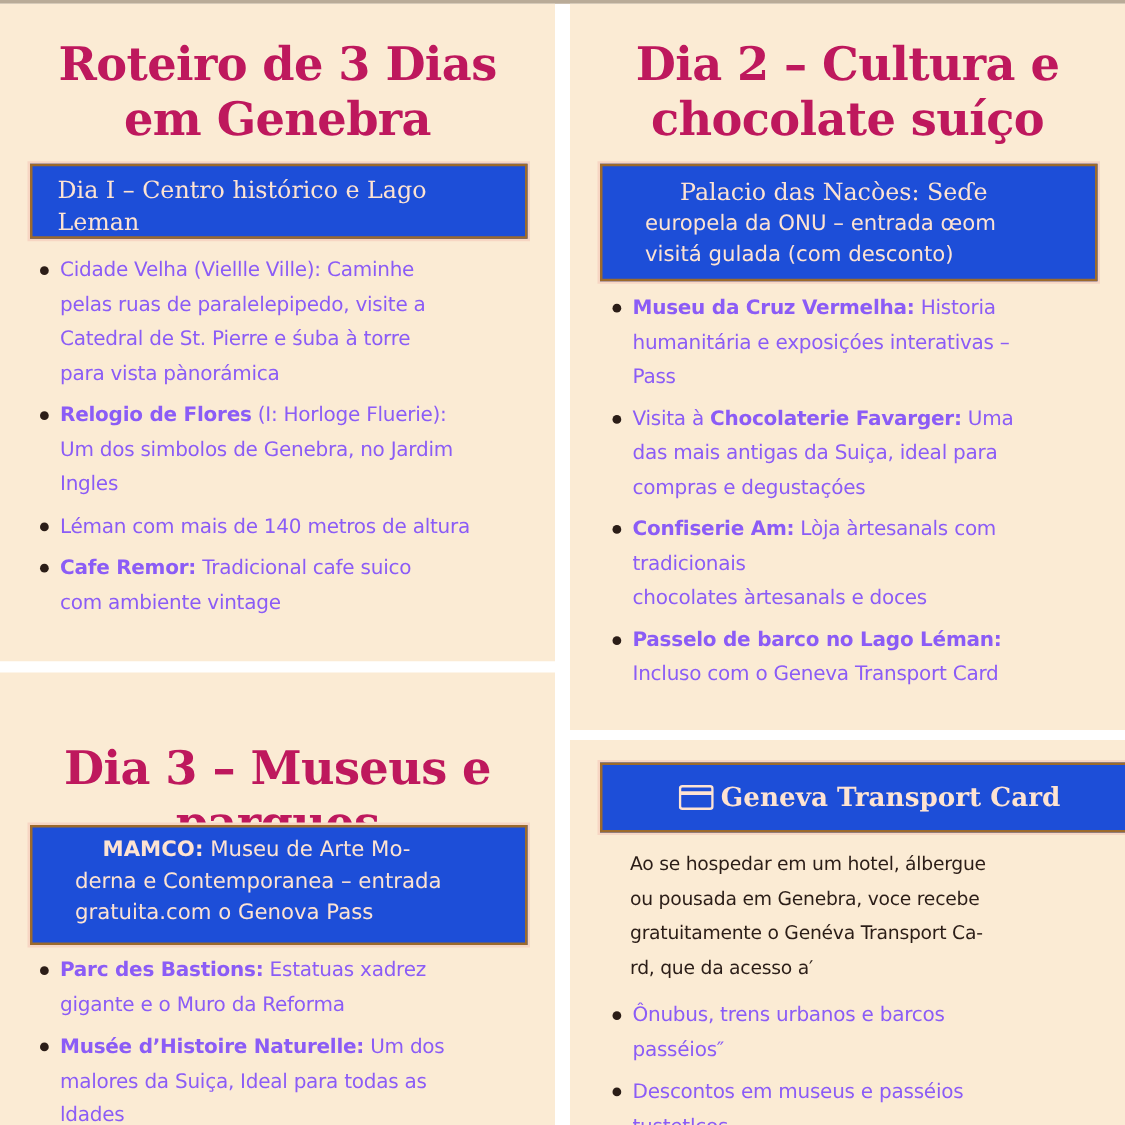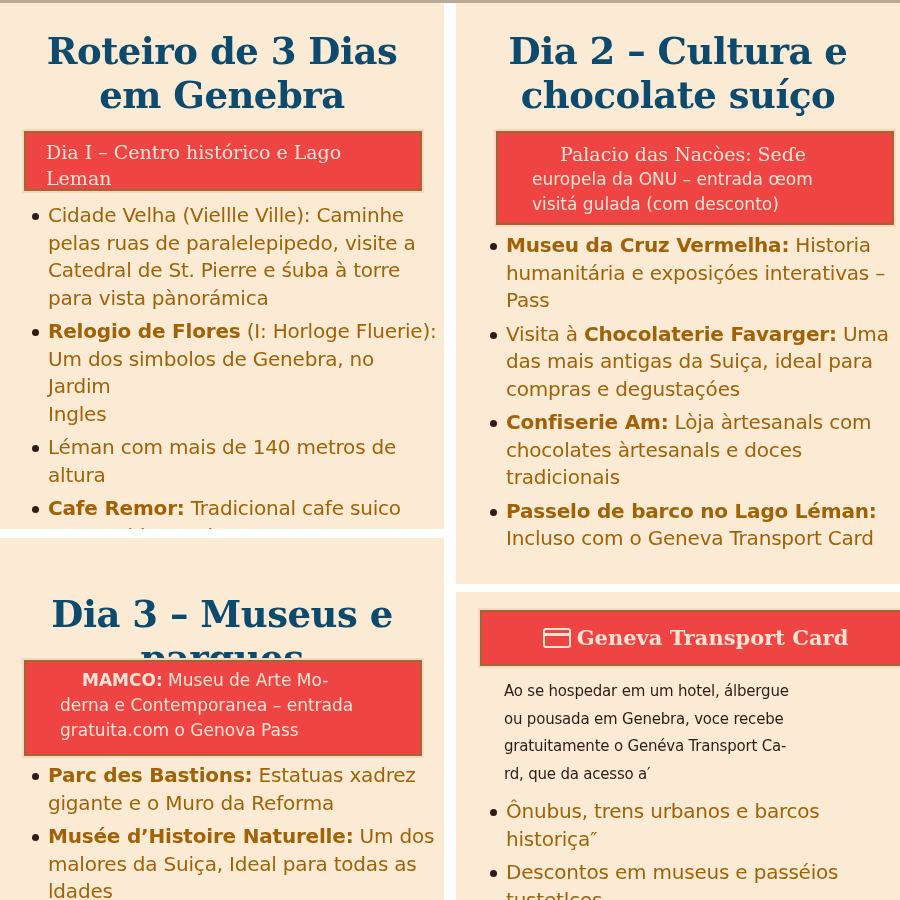--- a/index.html
+++ b/index.html
@@ -10,37 +10,37 @@
     color: #2b1d17;
   }
   .topstrip { position: absolute; left: 0; top: 0; width: 900px; height: 3px; background: #b9ab98; }
   .panel { position: absolute; background: #fbebd4; overflow: hidden; }
   #p1 { left: 0; top: 3px; width: 444px; height: 526px; }
   #p2 { left: 456px; top: 3px; width: 444px; height: 581px; }
   #p3 { left: 0; top: 538px; width: 444px; height: 362px; }
   #p4 { left: 456px; top: 592px; width: 444px; height: 308px; }
 
   .title {
-    font-family: "DejaVu Serif", serif; font-weight: bold; color: #0c4a6e;
+    font-family: "DejaVu Serif", serif; font-weight: bold; color: #be185d;
     text-align: center; font-size: 37px; line-height: 44px; letter-spacing: -0.5px;
     margin: 0;
   }
   .banner {
-    position: absolute; background: #ef4444; border: 2px solid #9c6a2c;
+    position: absolute; background: #1d4ed8; border: 2px solid #9c6a2c;
     box-shadow: 0 0 0 2px #f7d6c3;
     color: #fde3d2;
   }
   .banner-serif { font-family: "DejaVu Serif", serif; font-size: 19px; line-height: 26px; }
   .banner-sans { font-family: "DejaVu Sans", sans-serif; font-size: 17px; line-height: 25px; }
   .b-strong { font-weight: bold; }
 
   ul.items { list-style: none; margin: 0; padding: 0; position: absolute; }
   ul.items li {
-    position: relative; padding-left: 18px; font-size: 20px; line-height: 27.5px;
-    margin-bottom: 6px; color: #a16207; letter-spacing: -0.2px;
+    position: relative; padding-left: 18px; font-size: 16px; line-height: 27.5px;
+    margin-bottom: 6px; color: #8b5cf6; letter-spacing: -0.2px;
   }
   ul.items li .dot {
     position: absolute; left: 2px; top: 11px; width: 7px; height: 7px; border-radius: 50%;
     background: #2b1d17;
   }
   .k { font-weight: bold; }
   .para { position: absolute; font-size: 15px; line-height: 27.5px; letter-spacing: -0.2px; }
   .cardicon { display: inline-block; vertical-align: -3px; margin-right: 6px; }
 </style>
 </head>
@@ -81,43 +81,43 @@
       <div>com ambiente vintage</div>
     </li>
   </ul>
 </section>
 
 <section class="panel" id="p2">
   <div style="position:absolute;left:0;top:26px;width:444px;">
     <p class="title">Dia 2 – Cultura e</p>
     <p class="title">chocolate suíço</p>
   </div>
-  <div class="banner" style="left:24px;top:128px;width:398px;height:94px;box-sizing:border-box;padding:8px 0 0 34px;margin-left:16px;">
+  <div class="banner" style="left:24px;top:128px;width:398px;height:94px;box-sizing:border-box;padding:8px 0 0 34px;">
     <div class="banner-serif b-strong" style="font-weight:normal;padding-left:28px;">Palacio das Nacòes: Seɗe</div>
     <div class="banner-sans">europela da ONU – entrada œom</div>
     <div class="banner-sans">visitá gulada (com desconto)</div>
   </div>
   <ul class="items" style="left:32px;top:229px;width:410px;">
     <li>
       <span class="dot"></span>
       <div><span class="k">Museu da Cruz Vermelha:</span><span> Historia</span></div>
       <div>humanitária e exposiçóes interativas –</div>
       <div>Pass</div>
     </li>
     <li>
       <span class="dot"></span>
       <div><span>Visita à </span><span class="k">Chocolaterie Favarger:</span><span> Uma</span></div>
       <div>das mais antigas da Suiça, ideal para</div>
       <div>compras e degustaçóes</div>
     </li>
     <li>
       <span class="dot"></span>
       <div><span class="k">Confiserie Am:</span><span> Lòja àrtesanals com</span></div>
+      <div>tradicionais</div>
       <div>chocolates àrtesanals e doces</div>
-      <div>tradicionais</div>
     </li>
     <li>
       <span class="dot"></span>
       <div><span class="k">Passelo de barco no Lago Léman:</span></div>
       <div>Incluso com o Geneva Transport Card</div>
     </li>
   </ul>
 </section>
 
 <section class="panel" id="p3">
@@ -157,21 +157,21 @@
   <div class="para" style="left:48px;top:86px;width:390px;">
     <div>Ao se hospedar em um hotel, álbergue</div>
     <div>ou pousada em Genebra, voce recebe</div>
     <div>gratuitamente o Genéva Transport Ca-</div>
     <div>rd, que da acesso a′</div>
   </div>
   <ul class="items" style="left:32px;top:206px;width:410px;">
     <li>
       <span class="dot"></span>
       <div>Ônubus, trens urbanos e barcos</div>
-      <div>historiça″</div>
+      <div>passéios″</div>
     </li>
     <li>
       <span class="dot"></span>
       <div>Descontos em museus e passéios</div>
       <div>tustetlcos</div>
     </li>
   </ul>
 </section>
 
 </body></html>

